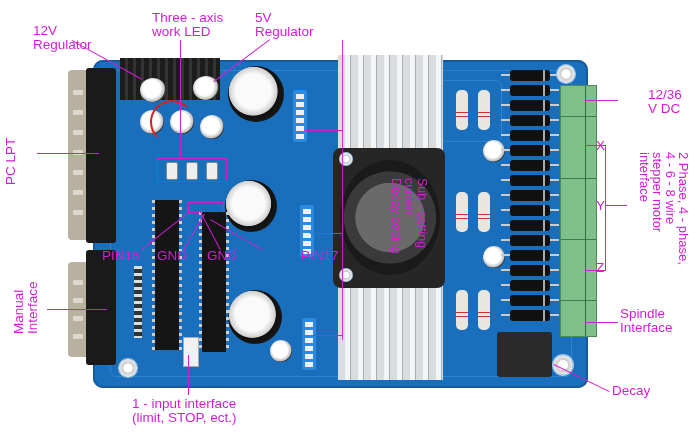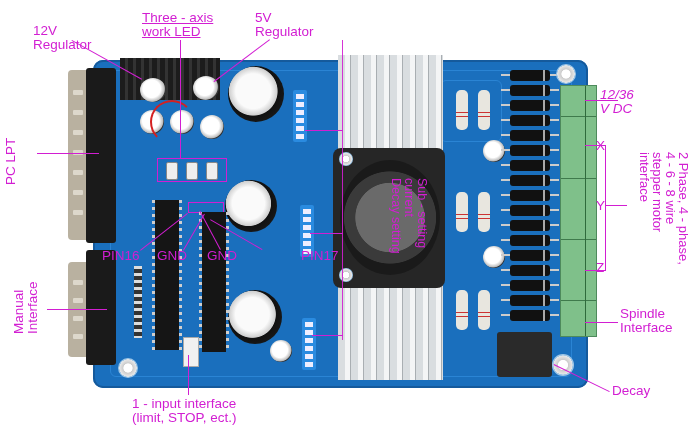--- a/index.html
+++ b/index.html
@@ -155,21 +155,21 @@
   <div class="terminal-div" style="top:92px"></div>
   <div class="terminal-div" style="top:153px"></div>
   <div class="terminal-div" style="top:214px"></div>
   <div style="position:absolute;left:24px;top:0;bottom:0;width:1px;background:#2f6b3c;"></div>
 </div>
 
 <div class="label" style="left:33px;top:24px;">12V
 Regulator</div>
 <div class="lead" style="left:72px;top:40px;width:80px;transform:rotate(29deg);"></div>
 
-<div class="label" style="left:142px;top:11px;text-decoration:underline;">Three - axis
+<div class="label" style="left:152px;top:11px;">Three - axis
 work LED</div>
 <div class="lead" style="left:181px;top:40px;width:118px;transform:rotate(90deg);"></div>
 
 <div class="label" style="left:255px;top:11px;">5V
 Regulator</div>
 <div class="lead" style="left:270px;top:40px;width:70px;transform:rotate(143deg);"></div>
 
 <div class="label" style="left:4px;top:185px;transform:rotate(-90deg);transform-origin:left top;">PC LPT</div>
 <div class="lead" style="left:37px;top:153px;width:62px;"></div>
 
@@ -191,21 +191,21 @@
 <div class="lead" style="left:189px;top:355px;width:40px;transform:rotate(90deg);"></div>
 
 <div class="rot" style="left:428px;top:178px;">Sub - setting
 current
 Decay setting</div>
 <div class="lead" style="left:343px;top:40px;width:300px;transform:rotate(90deg);opacity:.9;"></div>
 <div class="lead" style="left:305px;top:130px;width:38px;"></div>
 <div class="lead" style="left:310px;top:233px;width:33px;"></div>
 <div class="lead" style="left:312px;top:335px;width:31px;"></div>
 
-<div class="label" style="left:600px;top:88px;font-style:italic;">12/36
+<div class="label" style="left:648px;top:88px;">12/36
 V DC</div>
 <div class="lead" style="left:585px;top:100px;width:33px;"></div>
 
 <div class="label" style="left:596px;top:139px;">X</div>
 <div class="label" style="left:596px;top:199px;">Y</div>
 <div class="label" style="left:596px;top:261px;">Z</div>
 <div class="bracket" style="left:585px;top:145px;width:20px;height:124px;border-left:none;"></div>
 <div class="lead" style="left:605px;top:205px;width:22px;"></div>
 
 <div class="rot" style="left:690px;top:152px;font-size:13px;">2 Phase, 4 - phase,

